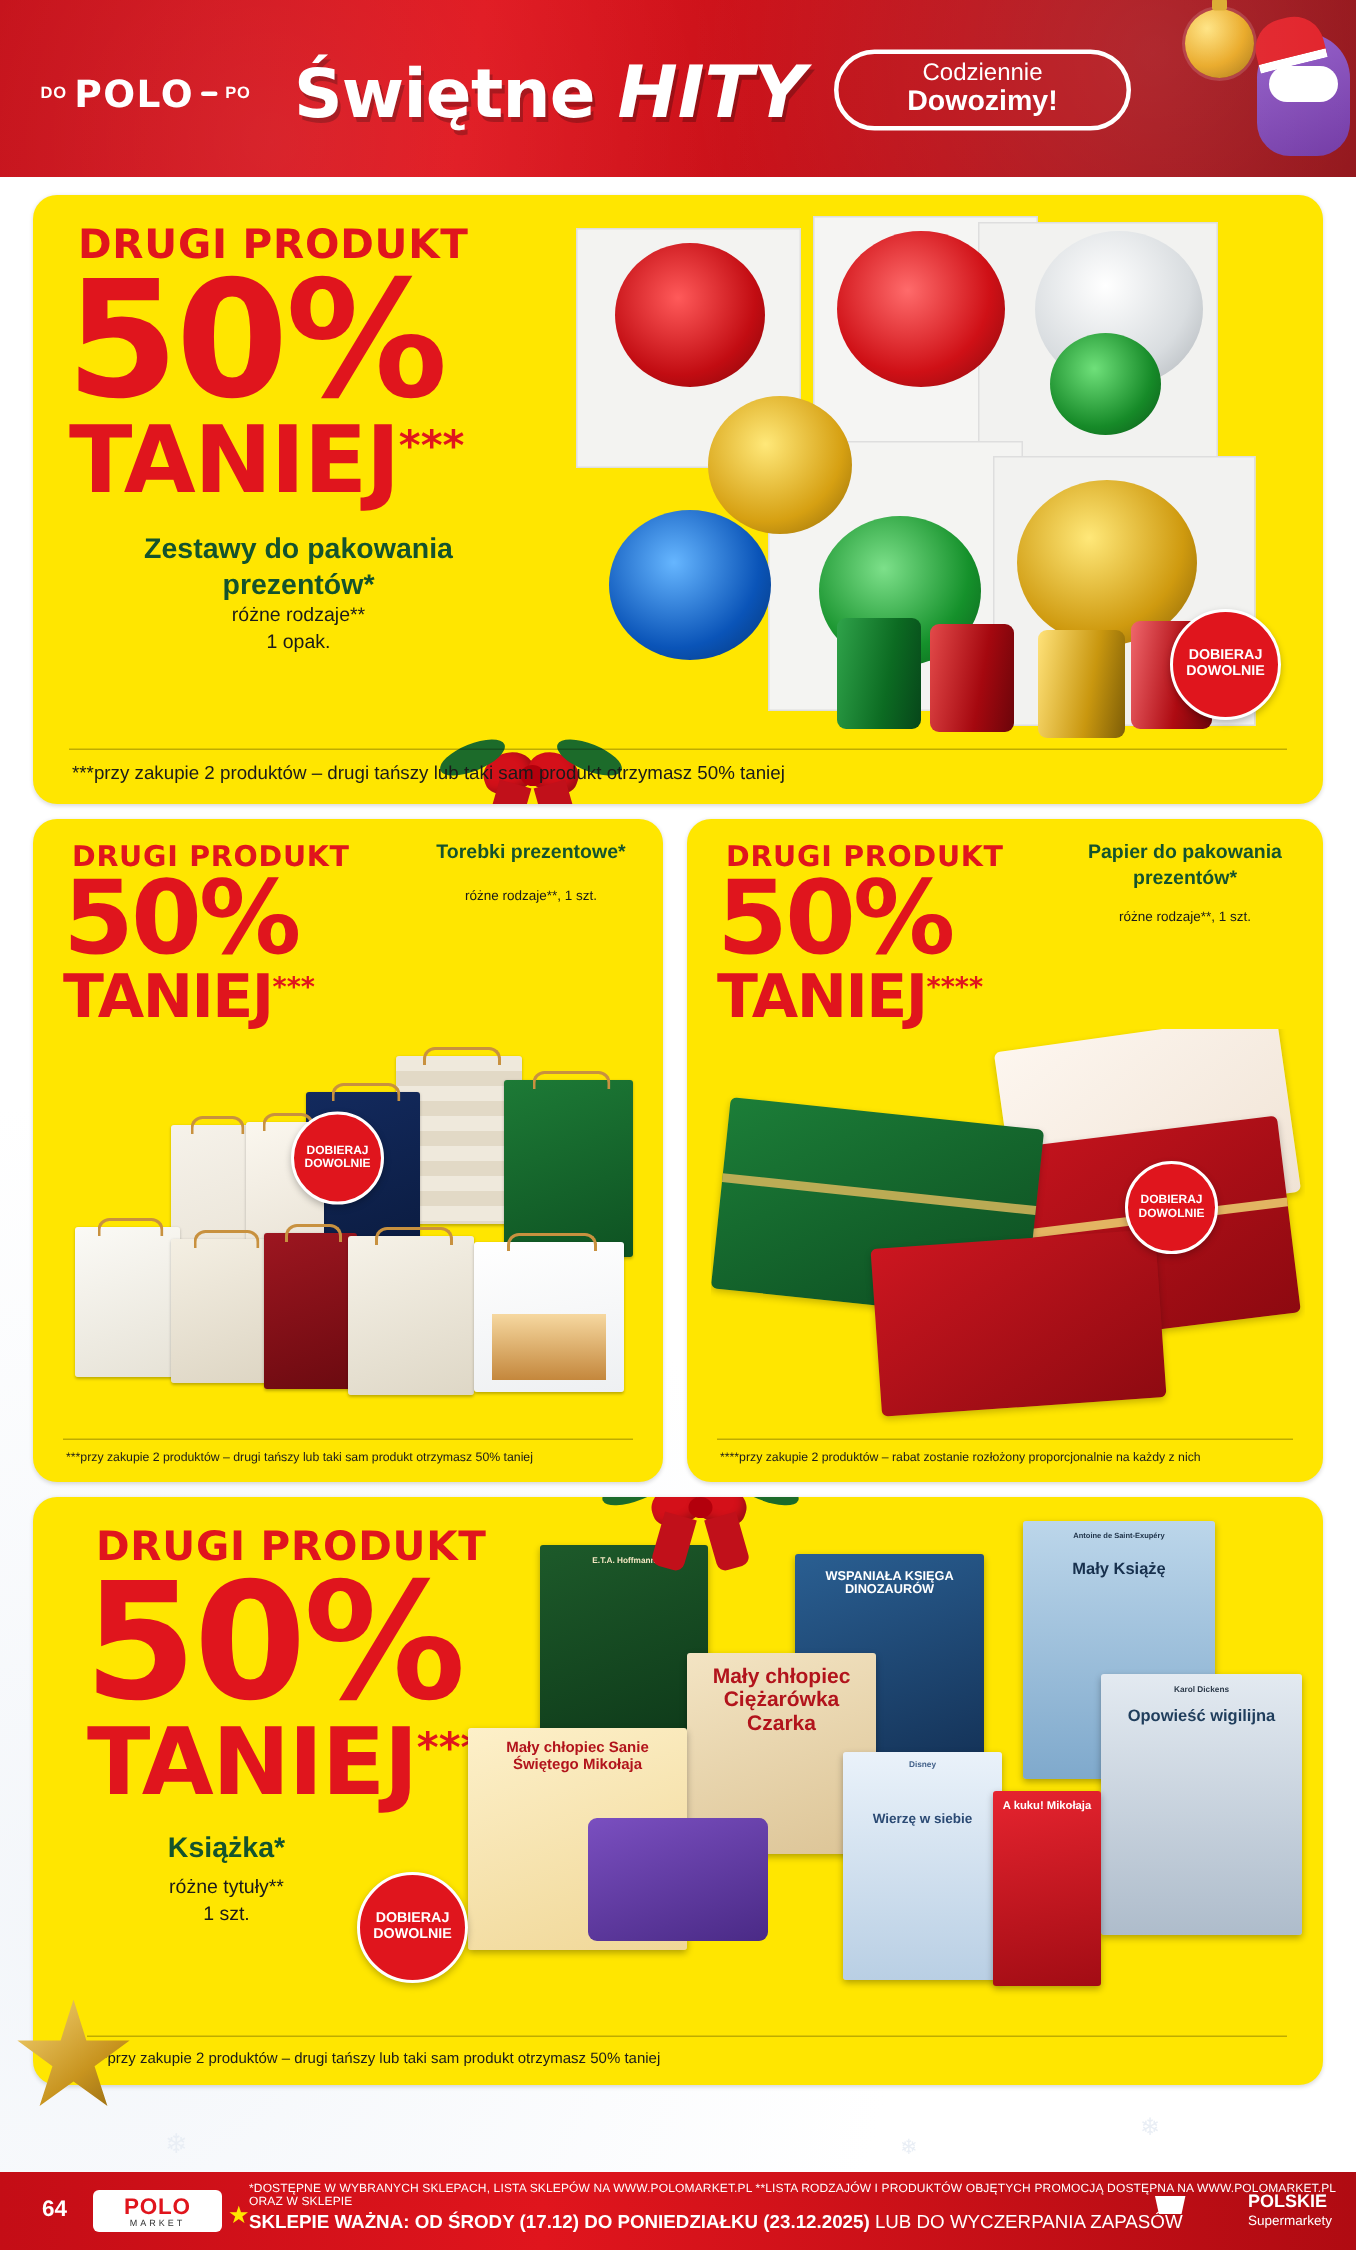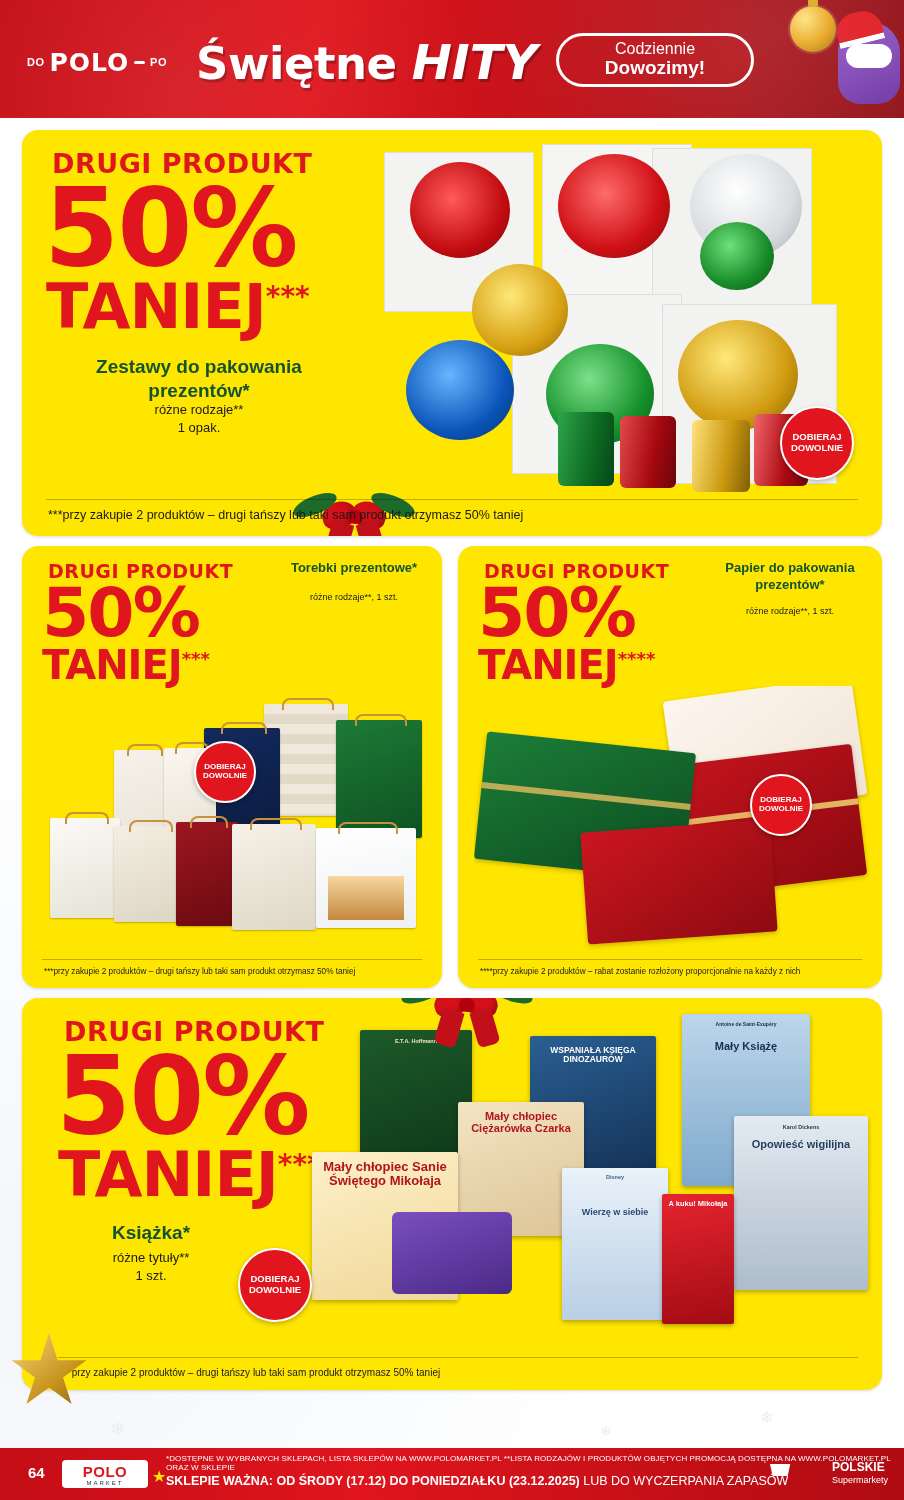--- a/index.html
+++ b/index.html
@@ -414,25 +414,25 @@
       <div class="book" style="left:268px; top:6px; width:126px; height:156px; background:linear-gradient(160deg,#2a5f92,#122e52);margin-top:24px;">
         <div class="bt" style="top:10px; font-size:8.5px;">WSPANIAŁA KSIĘGA DINOZAURÓW</div>
       </div>
 
       <div class="book" style="left:420px; top:8px; width:128px; height:172px; background:linear-gradient(180deg,#bcd6ea,#7fa9cc);">
         <div class="bt" style="top:8px; font-size:5px; color:#20344a;">Antoine de Saint-Exupéry</div>
         <div class="bt" style="top:26px; font-size:11px; color:#17304d;">Mały Książę</div>
       </div>
 
       <div class="book" style="left:196px; top:96px; width:126px; height:134px; background:linear-gradient(160deg,#f3e4c3,#dcc496);">
-        <div class="bt" style="top:8px; font-size:11px; color:#b2141c;">Mały chłopiec Ciężarówka Czarka</div>
+        <div class="bt" style="top:8px; font-size:14px; color:#b2141c;">Mały chłopiec Ciężarówka Czarka</div>
       </div>
 
       <div class="book" style="left:50px; top:146px; width:146px; height:148px; background:linear-gradient(160deg,#fdf0c9,#f0d797);">
-        <div class="bt" style="top:8px; font-size:13px; color:#b2141c;">Mały chłopiec Sanie Świętego Mikołaja</div>
+        <div class="bt" style="top:8px; font-size:10px; color:#b2141c;">Mały chłopiec Sanie Świętego Mikołaja</div>
       </div>
 
       <div class="book" style="left:472px; top:110px; width:134px; height:174px; background:linear-gradient(180deg,#e3eaf1,#aebccb);">
         <div class="bt" style="top:8px; font-size:5.5px; color:#2c3a4a;">Karol Dickens</div>
         <div class="bt" style="top:22px; font-size:11px; color:#1f3d5c;">Opowieść wigilijna</div>
       </div>
 
       <div class="book" style="left:300px; top:162px; width:106px; height:152px; background:linear-gradient(180deg,#eaf2fa,#b9cfe4);">
         <div class="bt" style="top:6px; font-size:5.5px; color:#43618a;">Disney</div>
         <div class="bt" style="top:40px; font-size:9px; color:#2b4a74;">Wierzę w siebie</div>

